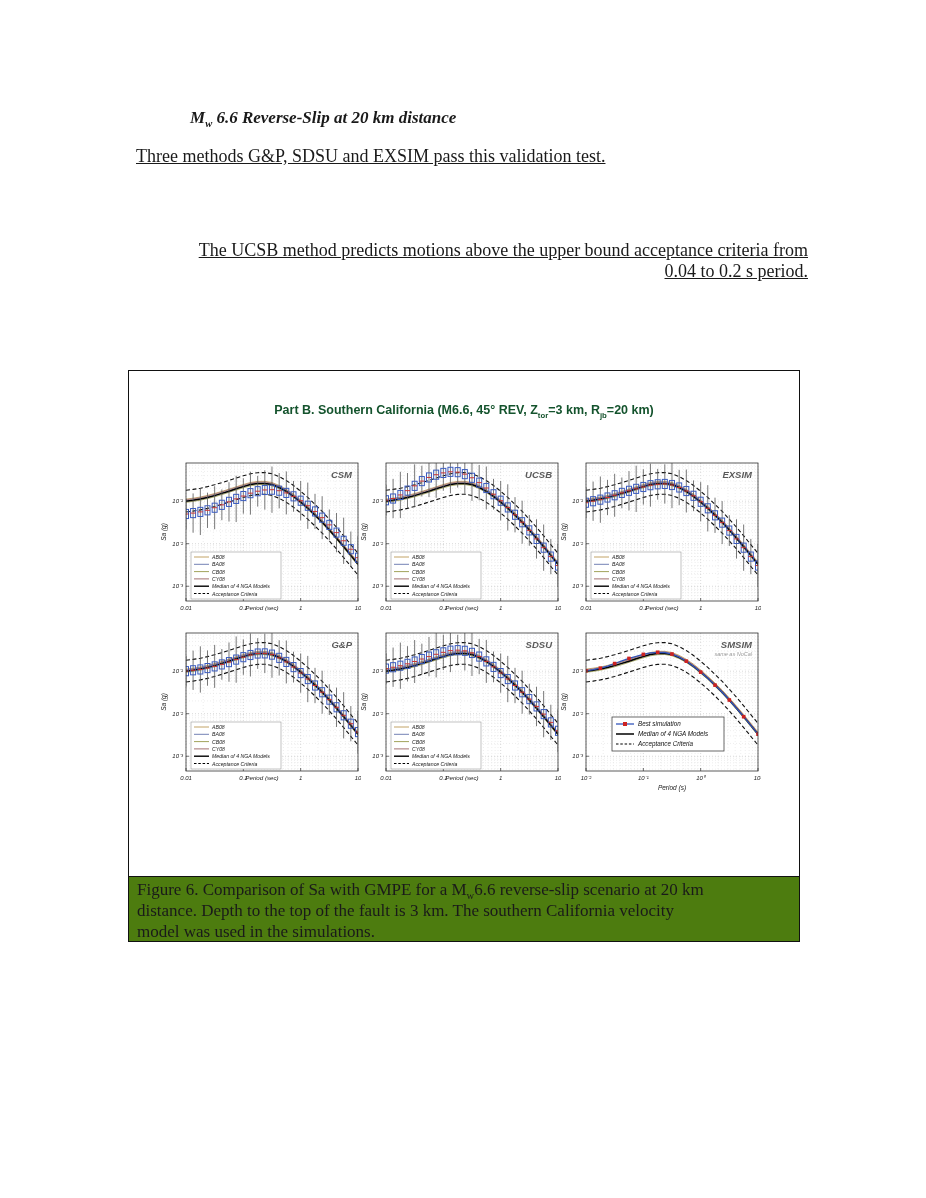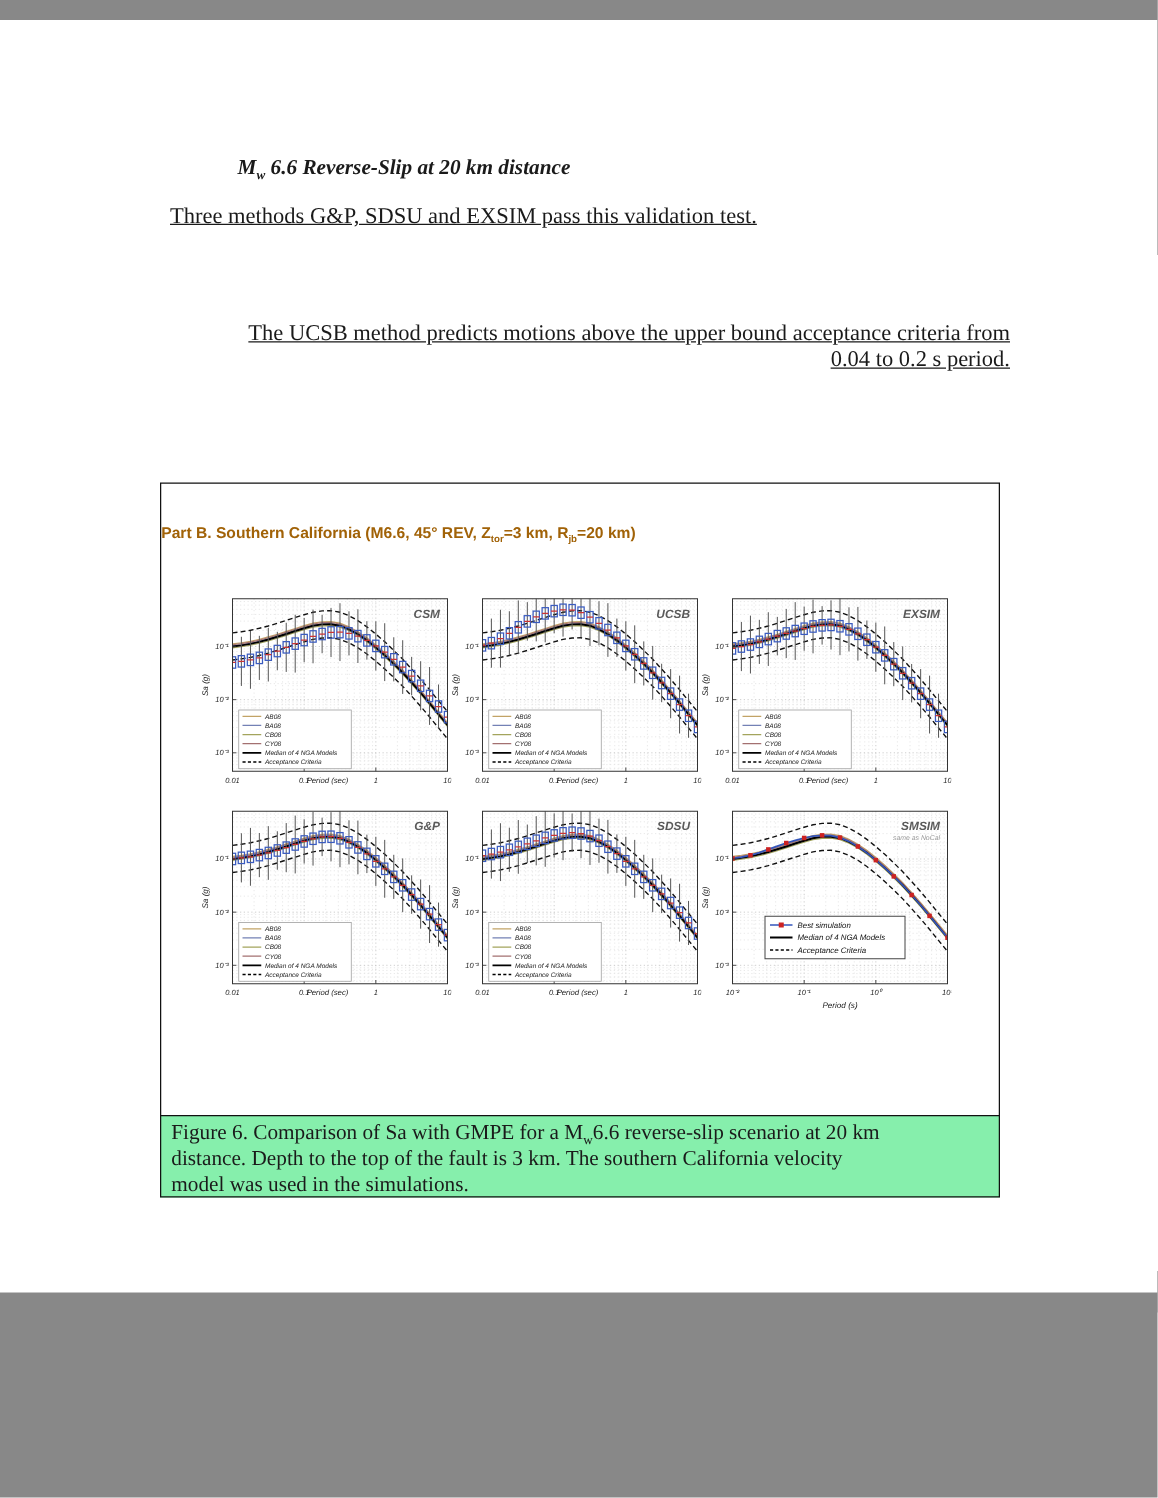--- a/index.html
+++ b/index.html
@@ -1,44 +1,44 @@
 <!DOCTYPE html>
 <html><head>
 <meta charset="utf-8">
 <style>
   html,body{margin:0;padding:0;background:#888;}
   .page{
-    position:relative;width:926px;height:1018px;background:#ffffff;
+    position:relative;width:926px;height:1198px;background:#ffffff;
     font-family:"Liberation Serif",serif;color:#1a1a1a;overflow:hidden;
-    margin:16px auto;
+    margin:0 auto;
   }
   .heading{
     position:absolute;left:190px;top:108px;margin:0;
     font-size:17px;font-weight:bold;font-style:italic;
   }
   .para{
     position:absolute;left:136px;width:672px;margin:0;
     font-size:18px;line-height:21px;white-space:pre-line;text-decoration:underline;
   }
   .p1{top:146px;} .p2{top:183px;} .p3{top:240px;text-align:right;} .p4{top:298px;}
   sub{font-size:0.62em;line-height:0;}
   .figure-box{
     position:absolute;left:128px;top:370px;width:672px;height:507px;
     border:1.5px solid #111;box-sizing:border-box;background:#fff;
   }
   .fig-title{
-    position:absolute;left:0;right:0;top:32px;
+    position:absolute;left:0;right:0;top:32px;text-align:center;
     font-family:"Liberation Sans",sans-serif;font-weight:bold;
-    font-size:12.5px;color:#a16207;
+    font-size:12.5px;color:#14532d;
   }
   .plots{position:absolute;left:0;top:0;right:0;bottom:0;font-style:italic;}
   .plots svg{position:absolute;}
   .caption-box{
     position:absolute;left:128px;top:875.5px;width:672px;height:66px;
-    border:1.5px solid #111;box-sizing:border-box;background:#86efac;
+    border:1.5px solid #111;box-sizing:border-box;background:#4d7c0f;
     padding:2px 8px;font-size:17px;line-height:21px;white-space:pre-line;
   }
   .footer{
     position:absolute;left:136px;top:1121px;width:654px;
     font-size:17px;
   }
   .footer .pageno{position:absolute;right:0;top:0;}
 </style>
 </head>
 <body>

